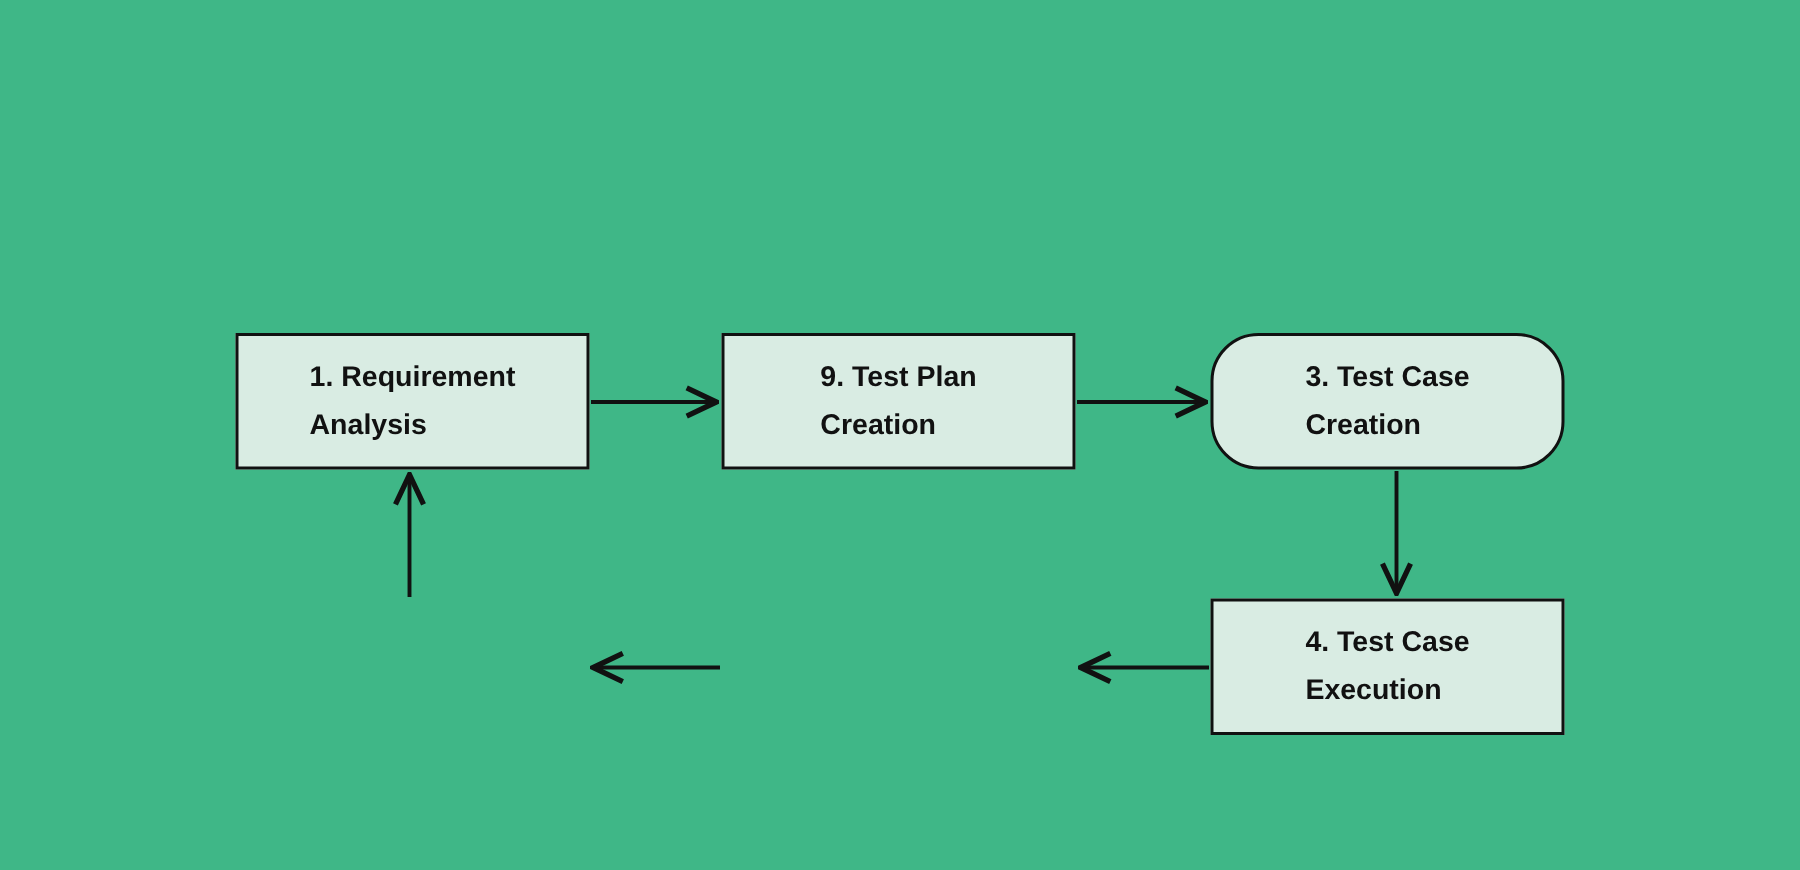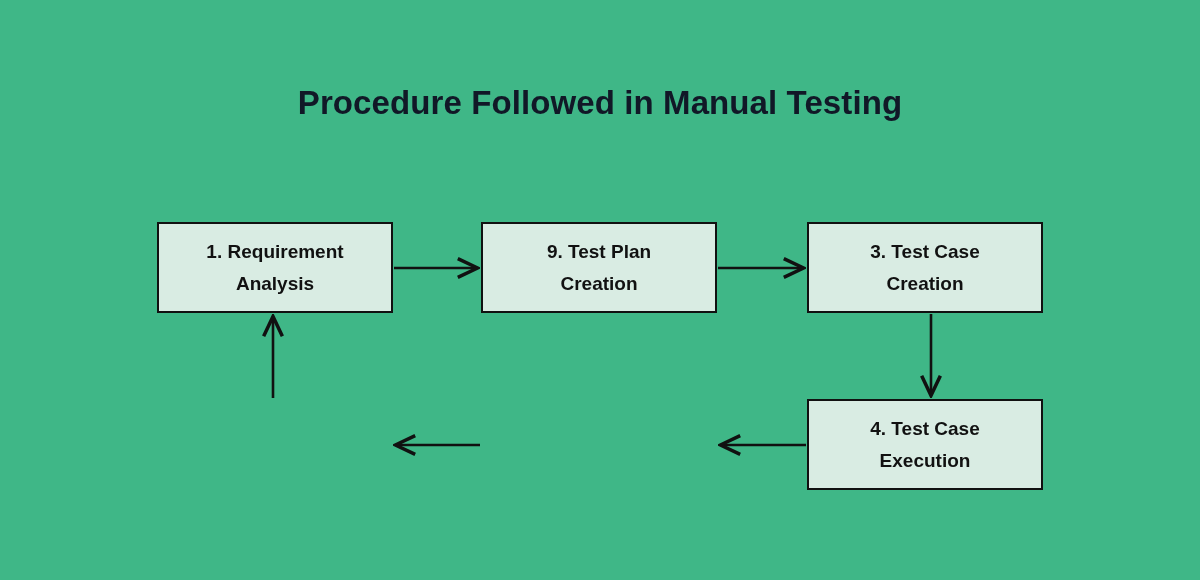--- a/index.html
+++ b/index.html
@@ -35,36 +35,36 @@
     line-height: 1.2;
   }
 
   .node {
     position: absolute;
     background: #d9ece3;
     border: 2px solid #111111;
     display: flex;
     align-items: center;
     justify-content: center;
-    text-align: center;
+    text-align: left;
     padding: 4px 10px;
   }
 
   .node-label {
     font-size: 19px;
     font-weight: bold;
     color: #111111;
     line-height: 1.68;
     white-space: pre-line;
   }
 
   
   #node-1 { left: 157px; top: 222px; width: 236px; height: 91px; }
   #node-2 { left: 481px; top: 222px; width: 236px; height: 91px; }
-  #node-3 { left: 807px; top: 222px; width: 236px; height: 91px; }
+  #node-3 { left: 807px; top: 222px; width: 236px; height: 91px; border-radius: 32px; }
   #node-4 { left: 807px; top: 399px; width: 236px; height: 91px; }
   #node-5 { left: 481px; top: 399px; width: 236px; height: 91px; }
   #node-6 { left: 157px; top: 399px; width: 236px; height: 91px; }
 
   
   #connectors {
     position: absolute;
     left: 0;
     top: 0;
     width: 1200px;
@@ -75,21 +75,20 @@
     stroke: #111111;
     stroke-width: 2.6;
     fill: none;
   }
 </style>
 </head>
 <body>
 
 <div id="canvas">
 
-  <div id="diagram-title">Procedure Followed in Manual Testing</div>
 
   <svg id="connectors" viewBox="0 0 1200 580" width="1200" height="580">
     <defs>
       <marker id="arrowhead" markerWidth="9" markerHeight="9" refX="7.6" refY="4.5" orient="auto" markerUnits="strokeWidth">
         <path d="M0.6,0.9 L8.2,4.5 L0.6,8.1" fill="none" stroke="#111111" stroke-width="1.35" stroke-linecap="butt" stroke-linejoin="miter"></path>
       </marker>
     </defs>
 
     <g>
       <line class="edge" x1="394" y1="268" x2="476" y2="268" marker-end="url(#arrowhead)"></line>

